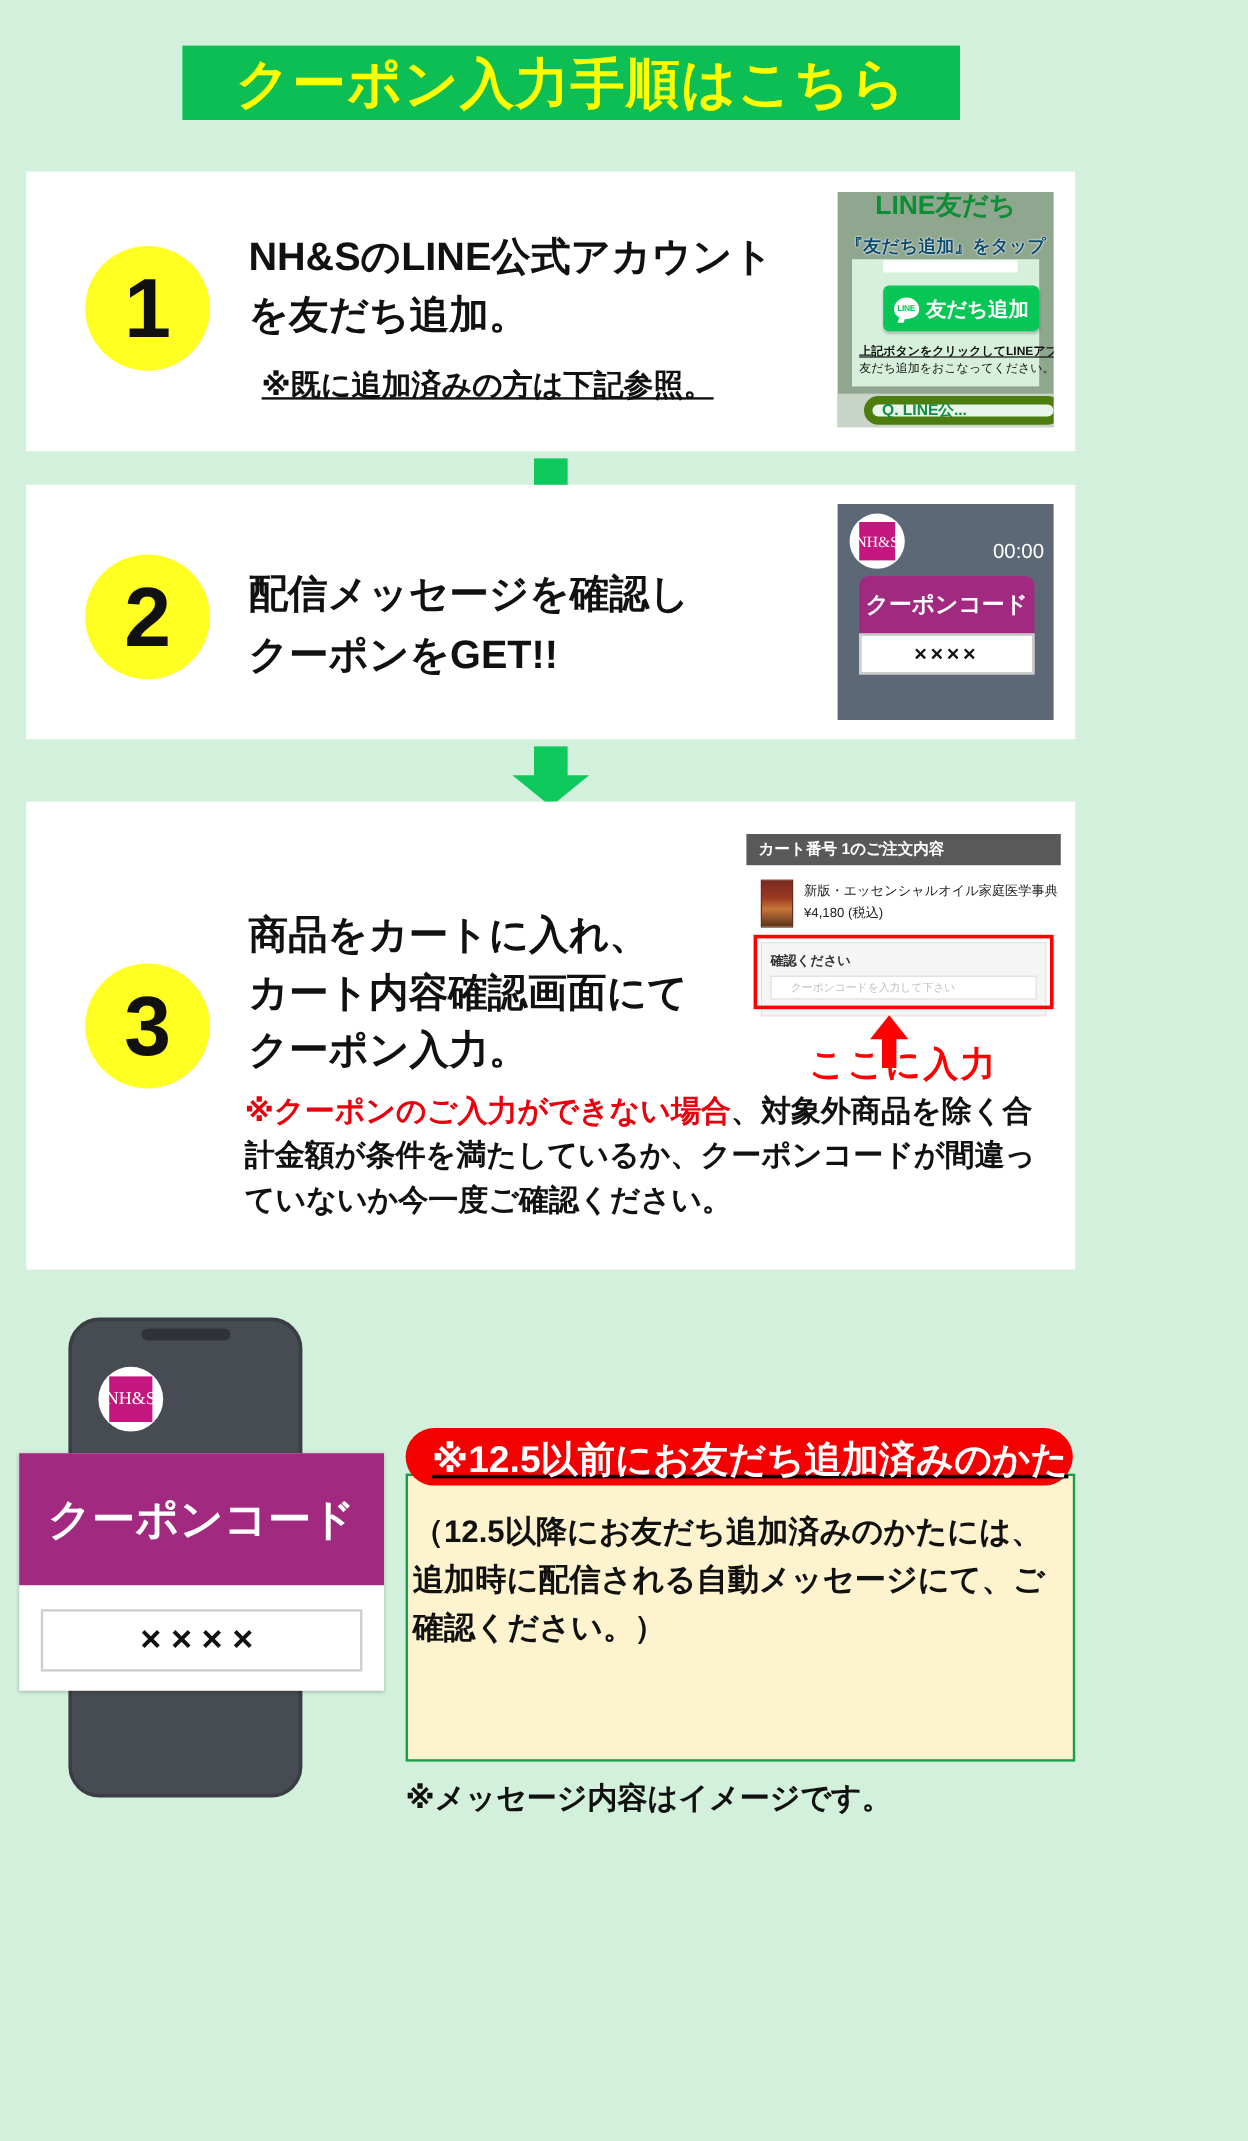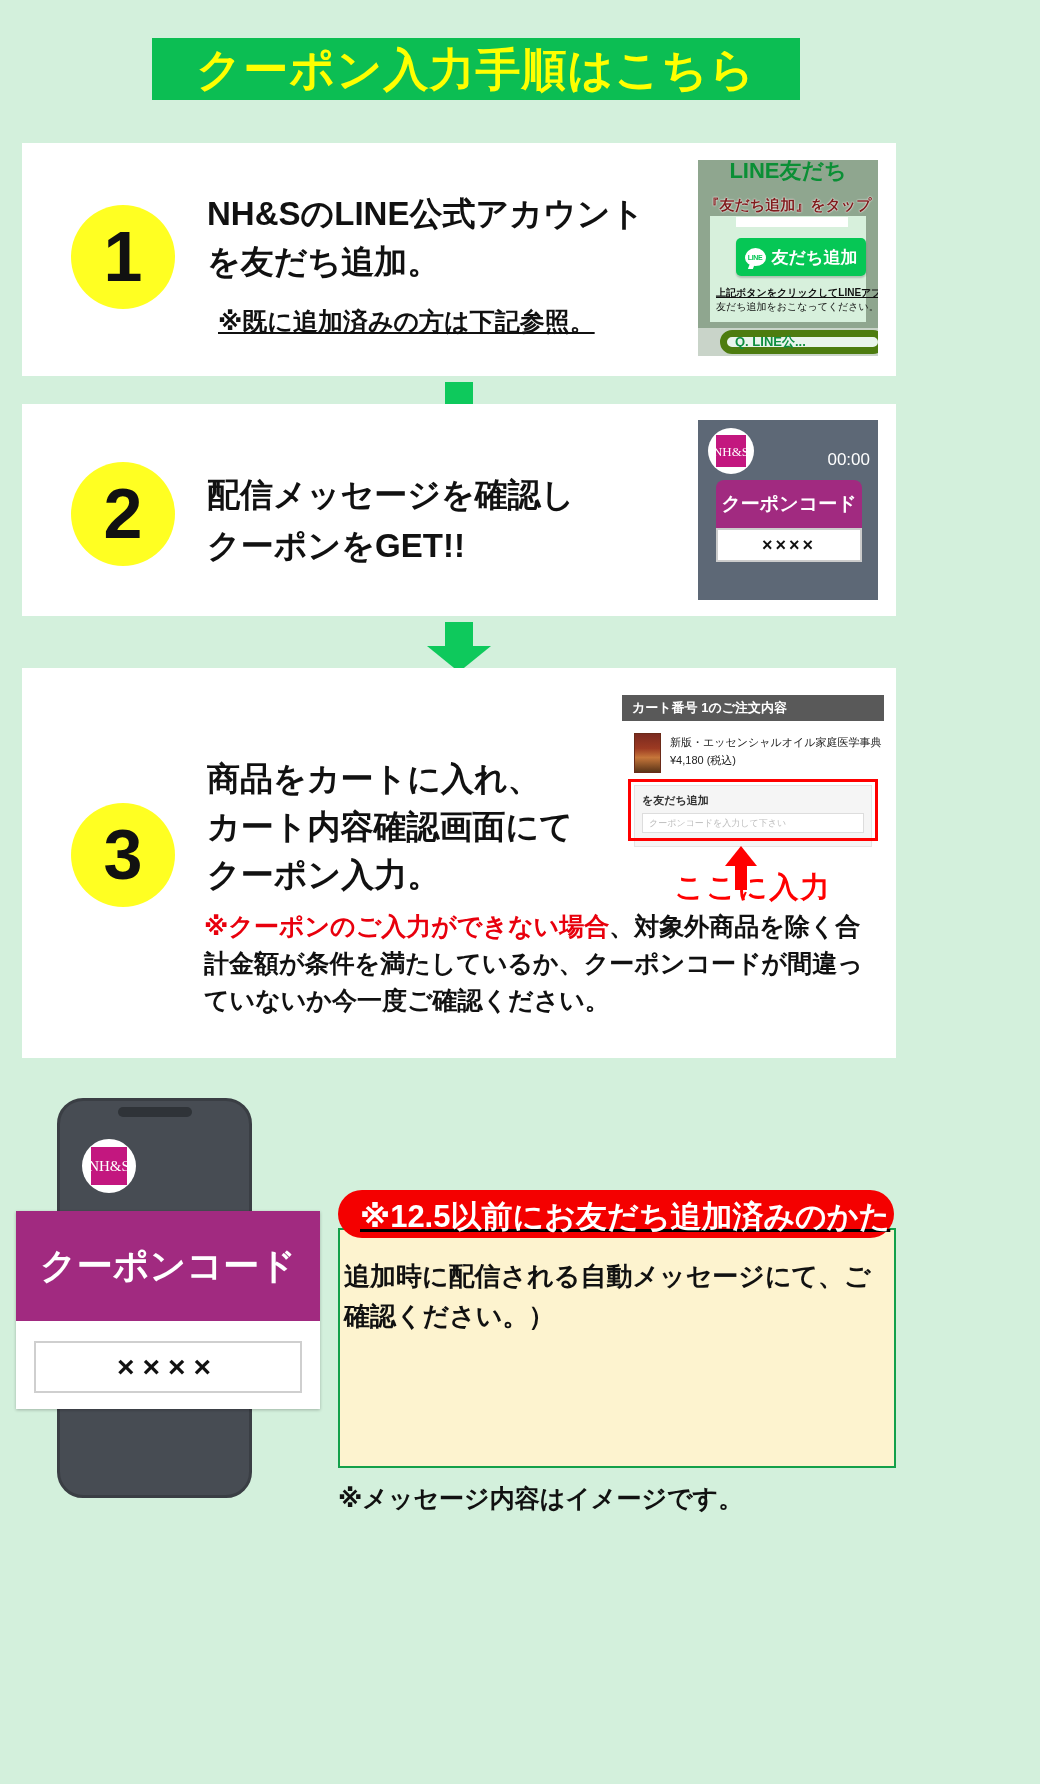--- a/index.html
+++ b/index.html
@@ -42,21 +42,21 @@
   }
 
   
   .thumb1{position:absolute;left:698px;top:160px;width:180px;height:196px;background:#8fa68f;overflow:hidden;}
   .thumb1 .line-title{
     position:absolute;left:0;top:-4px;width:180px;text-align:center;
     color:#0a8f35;font-size:22px;font-weight:bold;white-space:nowrap;
   }
   .thumb1 .tapmsg{
     position:absolute;left:0;top:36px;width:180px;text-align:center;
-    color:#7f1d1d;font-size:15px;font-weight:bold;white-space:nowrap;
+    color:#0c4a6e;font-size:15px;font-weight:bold;white-space:nowrap;
     text-shadow:0 0 1px #fff,0 0 2px #fff;
   }
   .thumb1 .whitestrip{position:absolute;left:38px;top:57px;width:112px;height:10px;background:#fff;}
   .thumb1 .panel{position:absolute;left:12px;top:56px;width:156px;height:106px;background:#d7f0dc;}
   .thumb1 .linebtn{
     position:absolute;left:26px;top:22px;width:130px;height:38px;background:#06c755;
     border-radius:5px;display:flex;align-items:center;justify-content:center;gap:6px;
     box-shadow:0 2px 2px rgba(0,0,0,.2);
   }
   .thumb1 .linebubble{
@@ -126,21 +126,21 @@
   .thumb3 .prod-price{position:absolute;left:48px;top:58px;font-size:11px;color:#222;white-space:nowrap;}
   .thumb3 .redbox{
     position:absolute;left:6px;top:84px;width:250px;height:62px;border:3px solid #ff0000;box-sizing:border-box;
   }
   .thumb3 .graypanel{
     position:absolute;left:12px;top:90px;width:238px;height:62px;background:#f5f5f5;border:1px solid #e4e4e4;box-sizing:border-box;
   }
   .thumb3 .coupon-label{position:absolute;left:20px;top:98px;font-size:11px;color:#333;font-weight:bold;white-space:nowrap;}
   .thumb3 .coupon-input{
     position:absolute;left:20px;top:118px;width:222px;height:20px;background:#fff;border:1px solid #ddd;box-sizing:border-box;
-    display:flex;align-items:center;padding-left:6px;
+    display:flex;align-items:center;padding-left:16px;
   }
   .thumb3 .coupon-input span{font-size:9px;color:#bdbdbd;white-space:nowrap;}
   .up-arrow{position:absolute;left:725px;top:846px;width:32px;height:44px;}
   .up-arrow .head{
     position:absolute;left:0;top:0;width:0;height:0;
     border-left:16px solid transparent;border-right:16px solid transparent;
     border-bottom:20px solid #ff0000;
   }
   .up-arrow .shaft{position:absolute;left:10px;top:18px;width:12px;height:26px;background:#ff0000;}
   .here-label{
@@ -285,21 +285,21 @@
 <div class="warn"><span class="red">※クーポンのご入力ができない場合</span><span>、対象外商品を除く合計金額が条件を満たしているか、クーポンコードが間違っていないか今一度ご確認ください。</span></div>
 
 <div class="thumb3">
   <div class="cart-head">
     <span>カート番号 1のご注文内容</span>
   </div>
   <div class="book"></div>
   <div class="prod-name">新版・エッセンシャルオイル家庭医学事典</div>
   <div class="prod-price">¥4,180 (税込)</div>
   <div class="graypanel"></div>
-  <div class="coupon-label">を友だち追加</div>
+  <div class="coupon-label">確認ください</div>
   <div class="coupon-input">
     <span>クーポンコードを入力して下さい</span>
   </div>
   <div class="redbox"></div>
 </div>
 <div class="up-arrow">
   <div class="head"></div>
   <div class="shaft"></div>
 </div>
 <div class="here-label">ここに入力</div>
@@ -323,17 +323,18 @@
   <div class="field">
     <span>××××</span>
   </div>
 </div>
 
 <div class="notice-ribbon">
   <span>※12.5以前にお友だち追加済みのかた</span>
 </div>
 
 <div class="notice-body">
+  <div>（12.5以降にお友だち追加済みのかたには、</div>
   <div>追加時に配信される自動メッセージにて、ご</div>
   <div>確認ください。）</div>
 </div>
 
 <div class="footnote">※メッセージ内容はイメージです。</div>
 
 </body></html>

